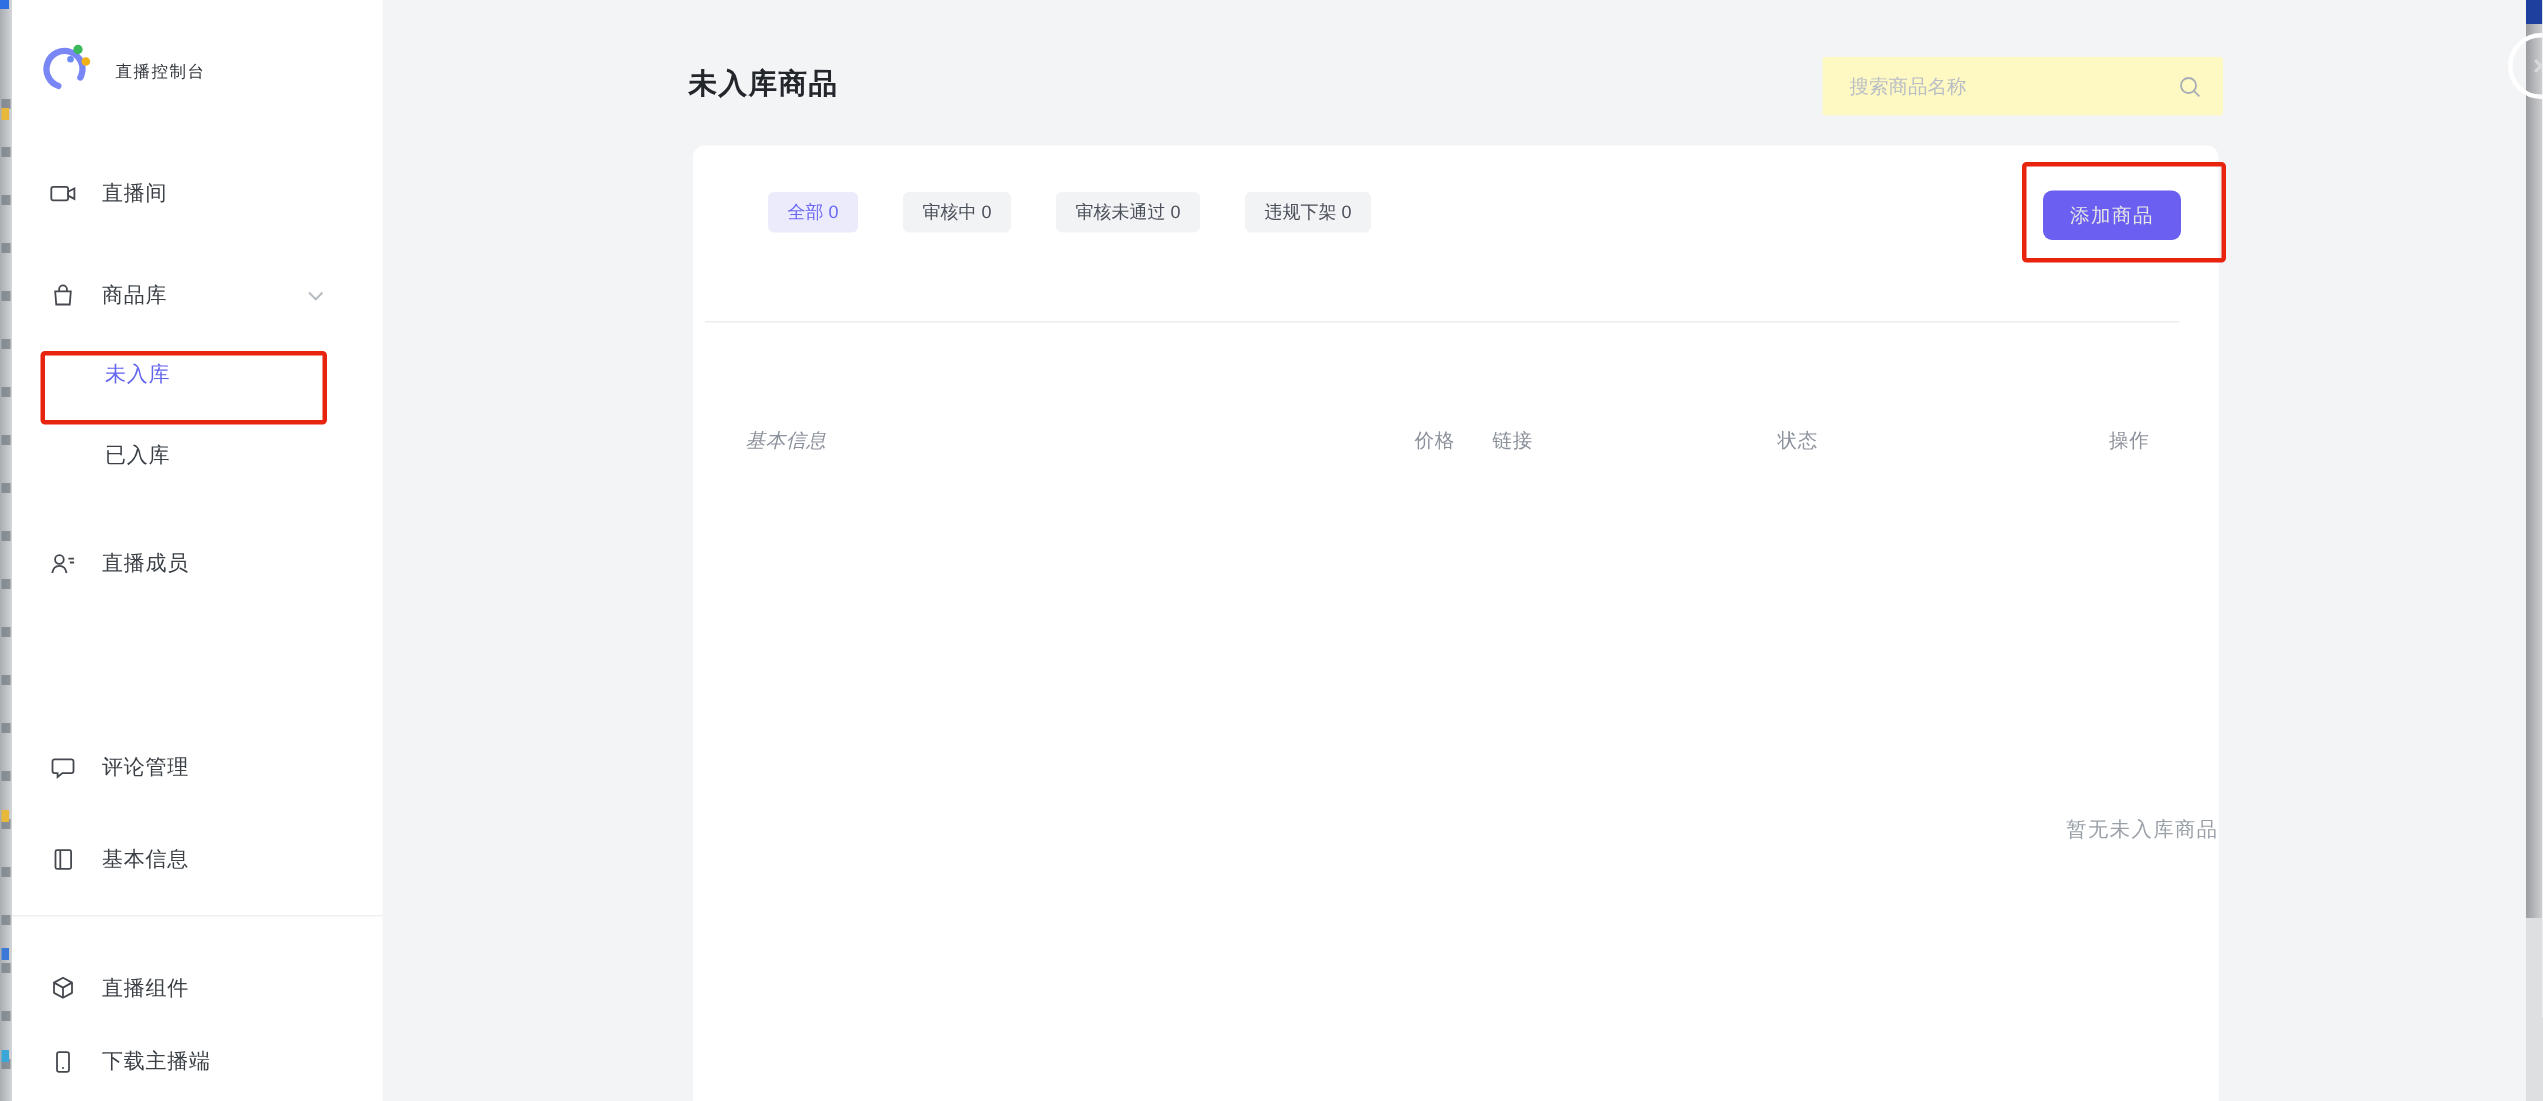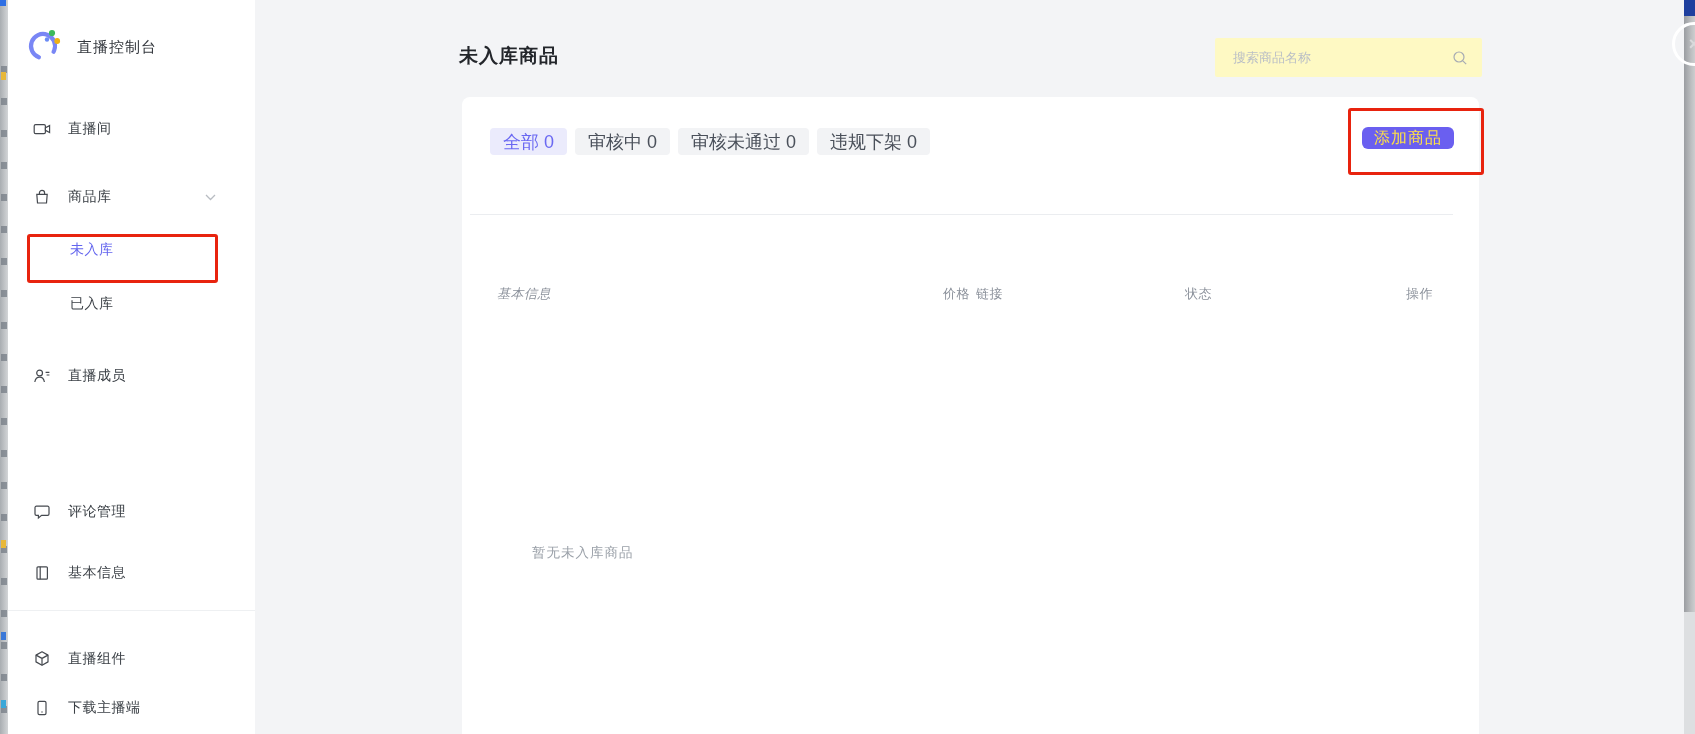--- a/index.html
+++ b/index.html
@@ -23,21 +23,21 @@
   .right-strip .frag-blue { position:absolute; top:0; left:0; right:0; height:16px; background:#1e3f9e; }
   .right-strip .lighter-bottom { position:absolute; left:0; right:0; top:612px; bottom:0; background:#dddfe1; }
 
   .close-fab { position:absolute; left:1672px; top:22px; width:44px; height:44px; border-radius:50%;
     border:3px solid #ffffff; color:#d9dadc; display:flex; align-items:center; justify-content:center;
     font-size:18px; font-weight:bold; z-index:40; }
 
   
   .sidebar { position:absolute; left:8px; top:0; bottom:0; width:247px; background:#ffffff; z-index:5; }
   .brand { position:absolute; left:19px; top:28px; display:flex; align-items:center; }
-  .brand-title { margin-left:16px; font-size:15px; color:#33373d; letter-spacing:1px; }
+  .brand-title { margin-left:16px; font-size:11px; color:#33373d; letter-spacing:1px; }
 
   .nav-item { position:absolute; left:0; width:100%; height:40px; display:flex; align-items:center; cursor:pointer; }
   .nav-item .nicon { position:absolute; left:25px; width:18px; height:18px; display:flex; }
   .nav-item .nlabel { position:absolute; left:60px; font-size:14px; color:#3b4046; letter-spacing:.5px; }
   .nav-item .chev { position:absolute; left:197px; display:flex; }
   .nav-sub .nlabel { left:62px;text-align:center; }
   .nav-sub.active .nlabel { color:#6365ee; }
 
   .sidebar-divider { position:absolute; left:0; right:0; top:610px; height:1px; background:#eef0f2; }
 
@@ -51,34 +51,34 @@
   .search-box input { flex:1; border:none; outline:none; background:transparent; padding:0 8px 0 18px;
     font-size:13px; color:#3b4046; font-family:inherit; }
   .search-box input::placeholder { color:#b9bec6; }
   .search-box .sicon { margin-right:14px; display:flex; }
 
   
   .card { position:absolute; left:462px; top:97px; width:1017px; height:650px; background:#ffffff; border-radius:8px; z-index:6; }
 
   .chips { position:absolute; left:28px; top:31px; display:flex; gap:8px; }
   .chip { height:27px; padding:0 13px; border-radius:4px; background:#f2f3f5; color:#4a505a;
-    font-size:18px; display:flex; align-items:center; cursor:pointer; white-space:nowrap; }
+    font-size:12px; display:flex; align-items:center; cursor:pointer; white-space:nowrap;margin-left:22px; }
   .chip.active { background:#ebebfc; color:#6a68f2; }
 
-  .add-btn { position:absolute; left:900px; top:30px; width:92px; height:22px; border:none; border-radius:6px;
-    background:#6a5ff0; color:#fde047; font-size:16px; letter-spacing:1px; cursor:pointer; font-family:inherit; }
+  .add-btn { position:absolute; left:900px; top:30px; width:92px; height:33px; border:none; border-radius:6px;
+    background:#6a5ff0; color:#e5e5e5; font-size:13px; letter-spacing:1px; cursor:pointer; font-family:inherit; }
   .red-box.btn-annot { left:886px; top:11px; width:136px; height:67px; }
 
   .thead { position:absolute; left:0; right:0; top:188px; height:18px; font-size:13px; color:#8b919b; letter-spacing:.5px; }
   .th { position:absolute; top:0; }
-  .th-basic { left:35px;font-style:italic; } .th-price { left:481px; } .th-link { left:514px;text-align:right; } .th-status { left:723px; }
+  .th-basic { left:35px;font-style:italic; } .th-price { left:481px; } .th-link { left:533px;text-align:right; } .th-status { left:723px; }
   .th-action { right:46px; }
   .thead-divider { position:absolute; left:8px; right:26px; top:117px; height:1px; background:#ebedf0; }
 
-  .empty-text { position:absolute; top:447px; left:0; right:0; text-align:left; padding-left:70px;
+  .empty-text { position:absolute; top:447px; left:0; right:0; text-align:right; padding-left:70px;
     font-size:13.5px; color:#9aa0a8; letter-spacing:1px; }
 </style>
 </head>
 <body>
 
 <div class="screen">
 
   <div class="left-strip">
     <div class="dashes"></div>
     <div class="dot-blue-top"></div>

